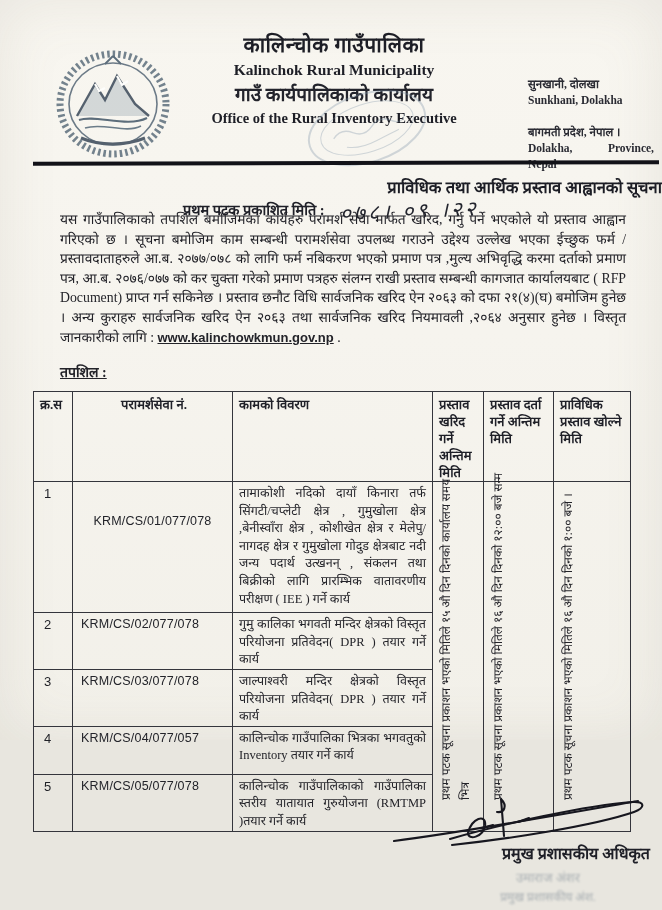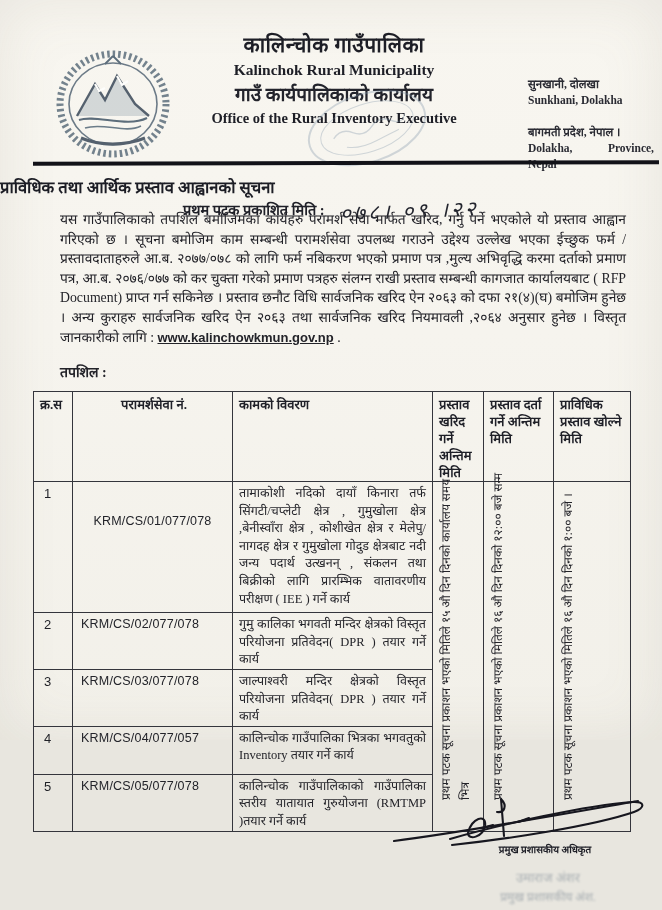--- a/index.html
+++ b/index.html
@@ -20,48 +20,48 @@
   .org-np{font-size:21px;font-weight:700;color:#1d1e26;letter-spacing:.5px;line-height:27px;}
   .org-en{font-size:15.5px;font-weight:700;color:#1d1e26;line-height:22px;}
   .off-np{font-size:19px;font-weight:700;color:#23242c;line-height:27px;}
   .off-en{font-size:14.5px;font-weight:700;color:#1d1e26;line-height:21px;}
   .addr{position:absolute;left:528px;top:60px;width:126px;font-size:11.5px;line-height:16px;color:#2a2b33;font-weight:700;}
   .addr .np{font-weight:600;margin-top:16px;}
   .addr .just{display:flex;justify-content:space-between;}
   .stamp-mark{position:absolute;left:292px;top:78px;width:150px;height:100px;opacity:.33;filter:blur(.6px);pointer-events:none;}
   .rule{position:absolute;left:33px;top:161px;width:626px;height:3.6px;background:#121218;transform:rotate(-.15deg);}
   
-  .title{position:absolute;left:0;top:175px;width:662px;text-align:left;font-size:16.5px;font-weight:700;color:#1c1d25;}
+  .title{position:absolute;left:0;top:175px;width:662px;text-align:right;font-size:16.5px;font-weight:700;color:#1c1d25;}
   .publine{position:absolute;left:0;top:196px;width:662px;text-align:center;font-size:14.5px;font-weight:700;color:#1f2028;}
   .pubdate{display:inline-block;margin-left:12px;font-family:"DejaVu Sans",sans-serif;font-style:italic;
     font-size:21px;font-weight:400;letter-spacing:3px;transform:rotate(-2deg);color:#23252e;vertical-align:-3px;}
   
   .body-par{position:absolute;left:60px;top:210px;width:566px;font-size:13.8px;line-height:19.6px;
     text-align:justify;color:#232329;}
   .url{text-decoration:underline;font-family:"Liberation Sans","DejaVu Sans",sans-serif;font-size:13px;font-weight:700;}
-  .details-label{position:absolute;left:60px;top:362px;font-size:14px;font-weight:700;color:#232329;}
+  .details-label{position:absolute;left:60px;top:362px;font-size:14px;font-weight:700;color:#232329;text-decoration:underline;}
   
   .table-wrap{position:absolute;left:33px;top:391px;width:599px;height:413px;}
   table.proc{border-collapse:collapse;table-layout:fixed;width:597px;height:411px;}
   table.proc td,table.proc th{border:1.6px solid #34353c;vertical-align:top;overflow:hidden;}
   col.c1{width:39px}col.c2{width:160px}col.c3{width:200px}col.c4{width:51px}col.c5{width:70px}col.c6{width:77px}
   tr.hrow{height:66px}tr.r1{height:131px}tr.r2{height:57px}tr.r3{height:55px}tr.r4{height:48px}tr.r5{height:54px}
   th.hc{font-size:13px;font-weight:600;color:#1f2028;text-align:left;padding:4px 3px 0 6px;line-height:17px;}
   th.hc2{text-align:center;}
   td.sn{font-family:"Liberation Sans","DejaVu Sans",sans-serif;font-size:13px;padding:4px 0 0 10px;color:#1f2026;}
   td.code{font-family:"Liberation Sans","DejaVu Sans",sans-serif;font-size:12.5px;letter-spacing:.2px;
     padding:4px 2px 0 8px;color:#23242a;}
   tr.r1 td.code{text-align:center;padding:32px 2px 0 2px;}
   td.desc{font-size:12.5px;line-height:17.6px;text-align:justify;padding:3px 6px 0 6px;color:#232329;}
   .vtext{position:absolute;transform-origin:0 0;transform:rotate(-90deg);width:338px;
     font-size:12px;line-height:19px;color:#232329;text-align:left;}
   
   .sig-svg{position:absolute;left:388px;top:793px;width:268px;height:62px;}
-  .designation{position:absolute;left:440px;top:842px;width:210px;text-align:center;
-    font-size:10px;font-weight:700;color:#1e1f27;}
+  .designation{position:absolute;left:440px;top:842px;width:210px;text-align:right;
+    font-size:16px;font-weight:700;color:#1e1f27;}
   .stamp-faded{position:absolute;left:448px;width:200px;text-align:center;color:#7e8a95;
     filter:blur(1.1px);opacity:.6;font-size:13px;}
   .sf1{top:868px;}
   .sf2{top:888px;font-size:12px;}
 </style>
 </head>
 <body>
 
 <div class="page">
 

